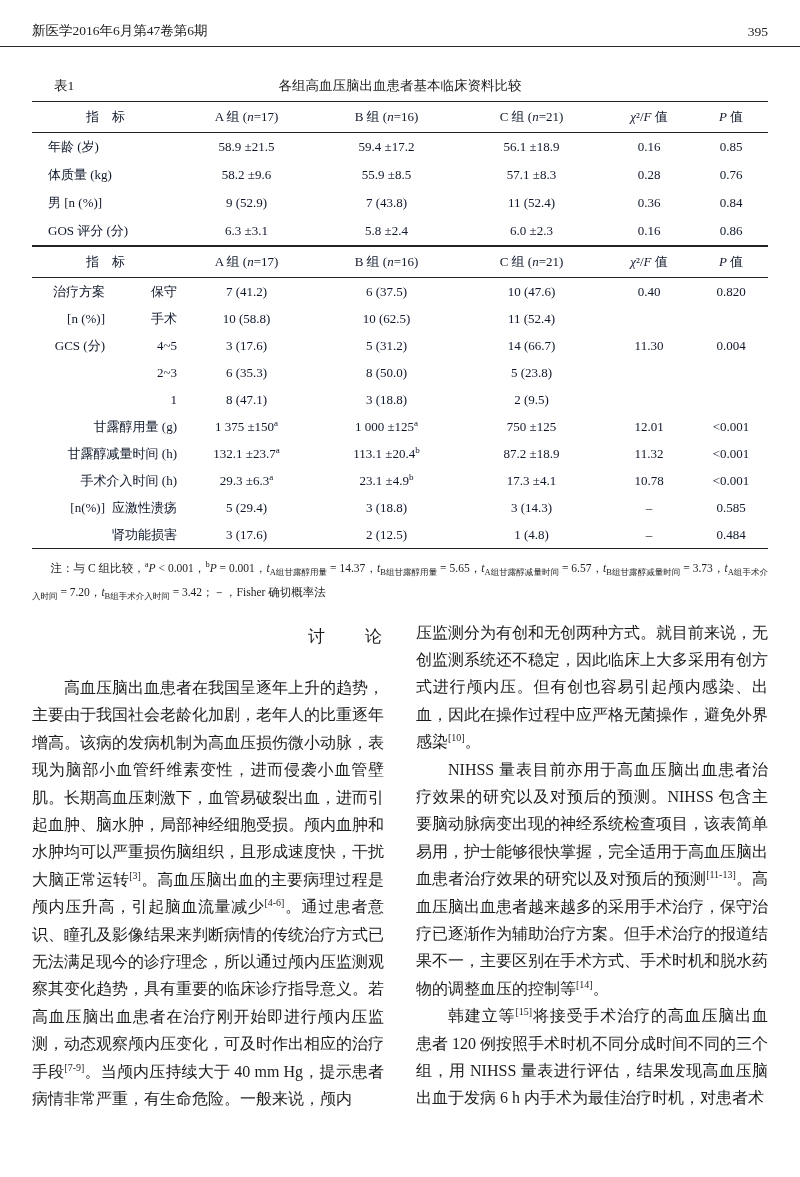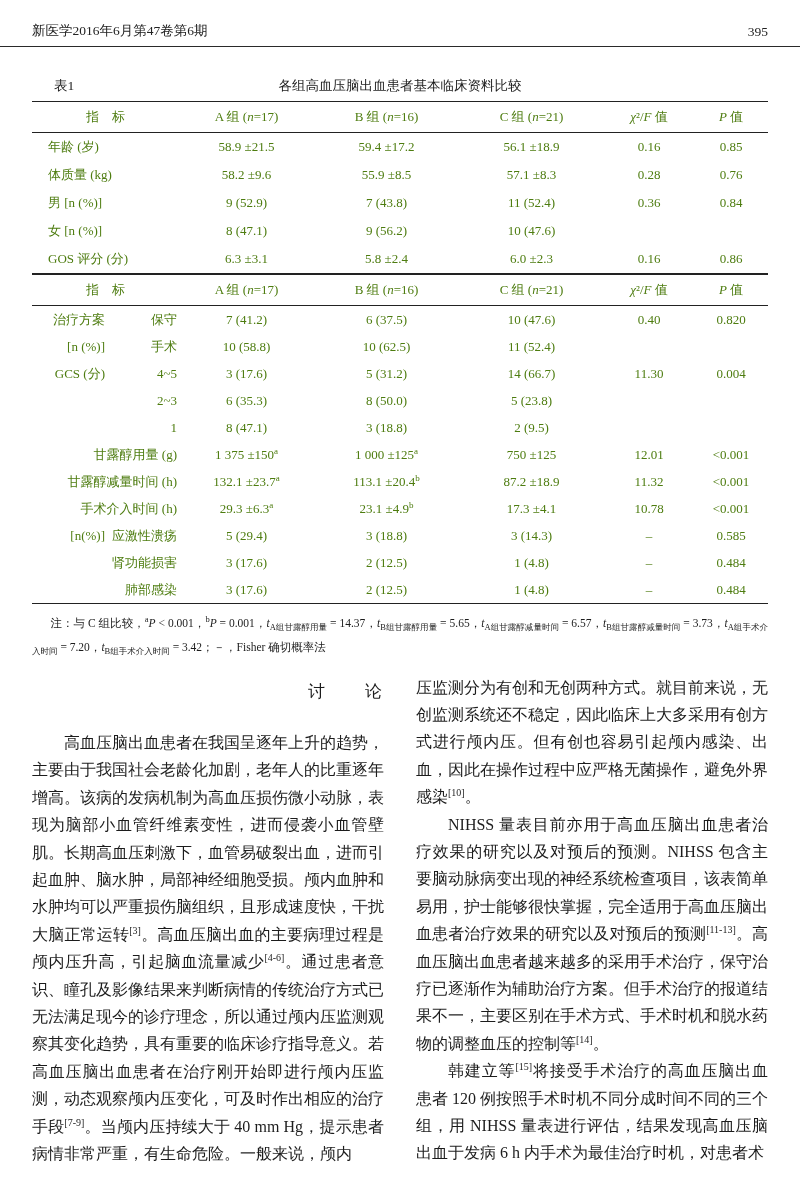--- a/index.html
+++ b/index.html
@@ -20,21 +20,21 @@
   }
   
   .tbl-caption{
     position:relative;
     height:30px;line-height:30px;
     font-size:13.5px;text-align:center;
   }
   .tbl-caption .tbl-label{position:absolute;left:22px;top:0;}
   table.paper{
     width:736px;border-collapse:collapse;table-layout:fixed;
-    font-size:13px;color:#4d7c0f;
+    font-size:13px;color:#0f172a;
   }
   table.paper thead tr{border-top:1.6px solid #222;border-bottom:1px solid #222;}
   table.paper tbody{border-bottom:1.8px solid #222;}
   table.paper th{font-weight:normal;height:30px;text-align:center;padding:0 2px;}
   table.paper td{height:28px;text-align:center;padding:0 2px;white-space:nowrap;overflow:visible;}
   table.paper td.lbl{text-align:left;padding-left:16px;}
   table.paper td.lbl2{text-align:right;padding-left:2px;}
   #table2 td{height:27px;}
   table.paper sup{font-size:9px;}
   .ital{font-style:italic;}
@@ -113,28 +113,20 @@
           </tr>
           <tr>
             <td class="lbl">男 [n (%)]</td>
             <td>9 (52.9)</td>
             <td>7 (43.8)</td>
             <td>11 (52.4)</td>
             <td>0.36</td>
             <td>0.84</td>
           </tr>
           <tr>
-            <td class="lbl">女 [n (%)]</td>
-            <td>8 (47.1)</td>
-            <td>9 (56.2)</td>
-            <td>10 (47.6)</td>
-            <td></td>
-            <td></td>
-          </tr>
-          <tr>
             <td class="lbl">GOS 评分 (分)</td>
             <td>6.3 ±3.1</td>
             <td>5.8 ±2.4</td>
             <td>6.0 ±2.3</td>
             <td>0.16</td>
             <td>0.86</td>
           </tr>
         </tbody>
     </table>
   </div>
@@ -241,29 +233,20 @@
           </tr>
           <tr>
             <td class="lbl2"></td>
             <td class="lbl2">肾功能损害</td>
             <td>3 (17.6)</td>
             <td>2 (12.5)</td>
             <td>1 (4.8)</td>
             <td>–</td>
             <td>0.484</td>
           </tr>
-          <tr>
-            <td class="lbl2"></td>
-            <td class="lbl2">肺部感染</td>
-            <td>3 (17.6)</td>
-            <td>2 (12.5)</td>
-            <td>1 (4.8)</td>
-            <td>–</td>
-            <td>0.484</td>
-          </tr>
         </tbody>
     </table>
   </div>
 
 </div>
 
 <div class="note" id="note"><span>注：与 C 组比较，</span><sup>a</sup><span class="i">P</span><span> &lt; 0.001，</span><sup>b</sup><span class="i">P</span><span> = 0.001，</span><span class="i">t</span><sub>A组甘露醇用量</sub><span> = 14.37，</span><span class="i">t</span><sub>B组甘露醇用量</sub><span> = 5.65，</span><span class="i">t</span><sub>A组甘露醇减量时间</sub><span> = 6.57，</span><span class="i">t</span><sub>B组甘露醇减量时间</sub><span> = 3.73，</span><span class="i">t</span><sub>A组手术介入时间</sub><span> = 7.20，</span><span class="i">t</span><sub>B组手术介入时间</sub><span> = 3.42；－，Fisher 确切概率法</span></div>
 
 <div class="discussion">
   <div class="col" id="col-left">

